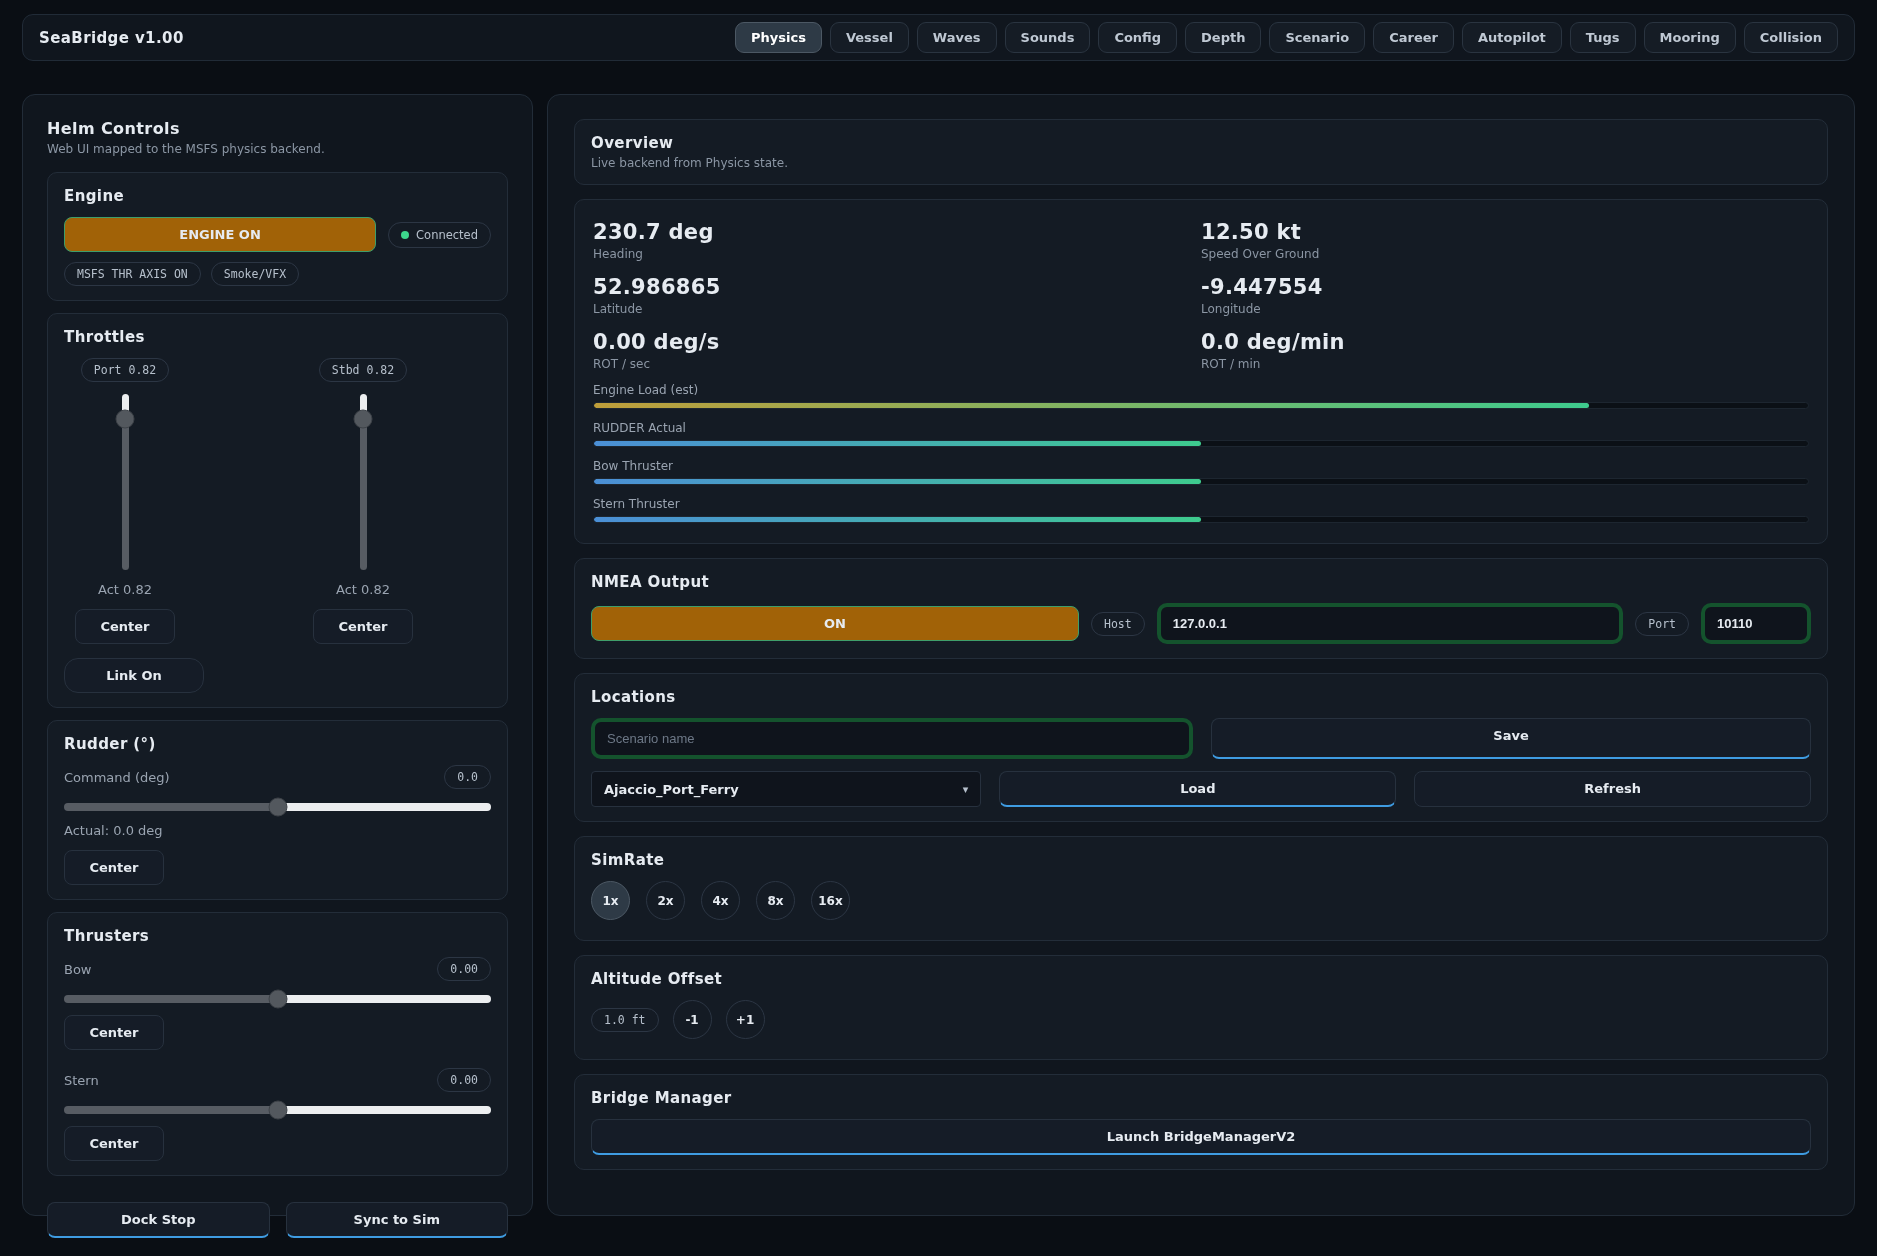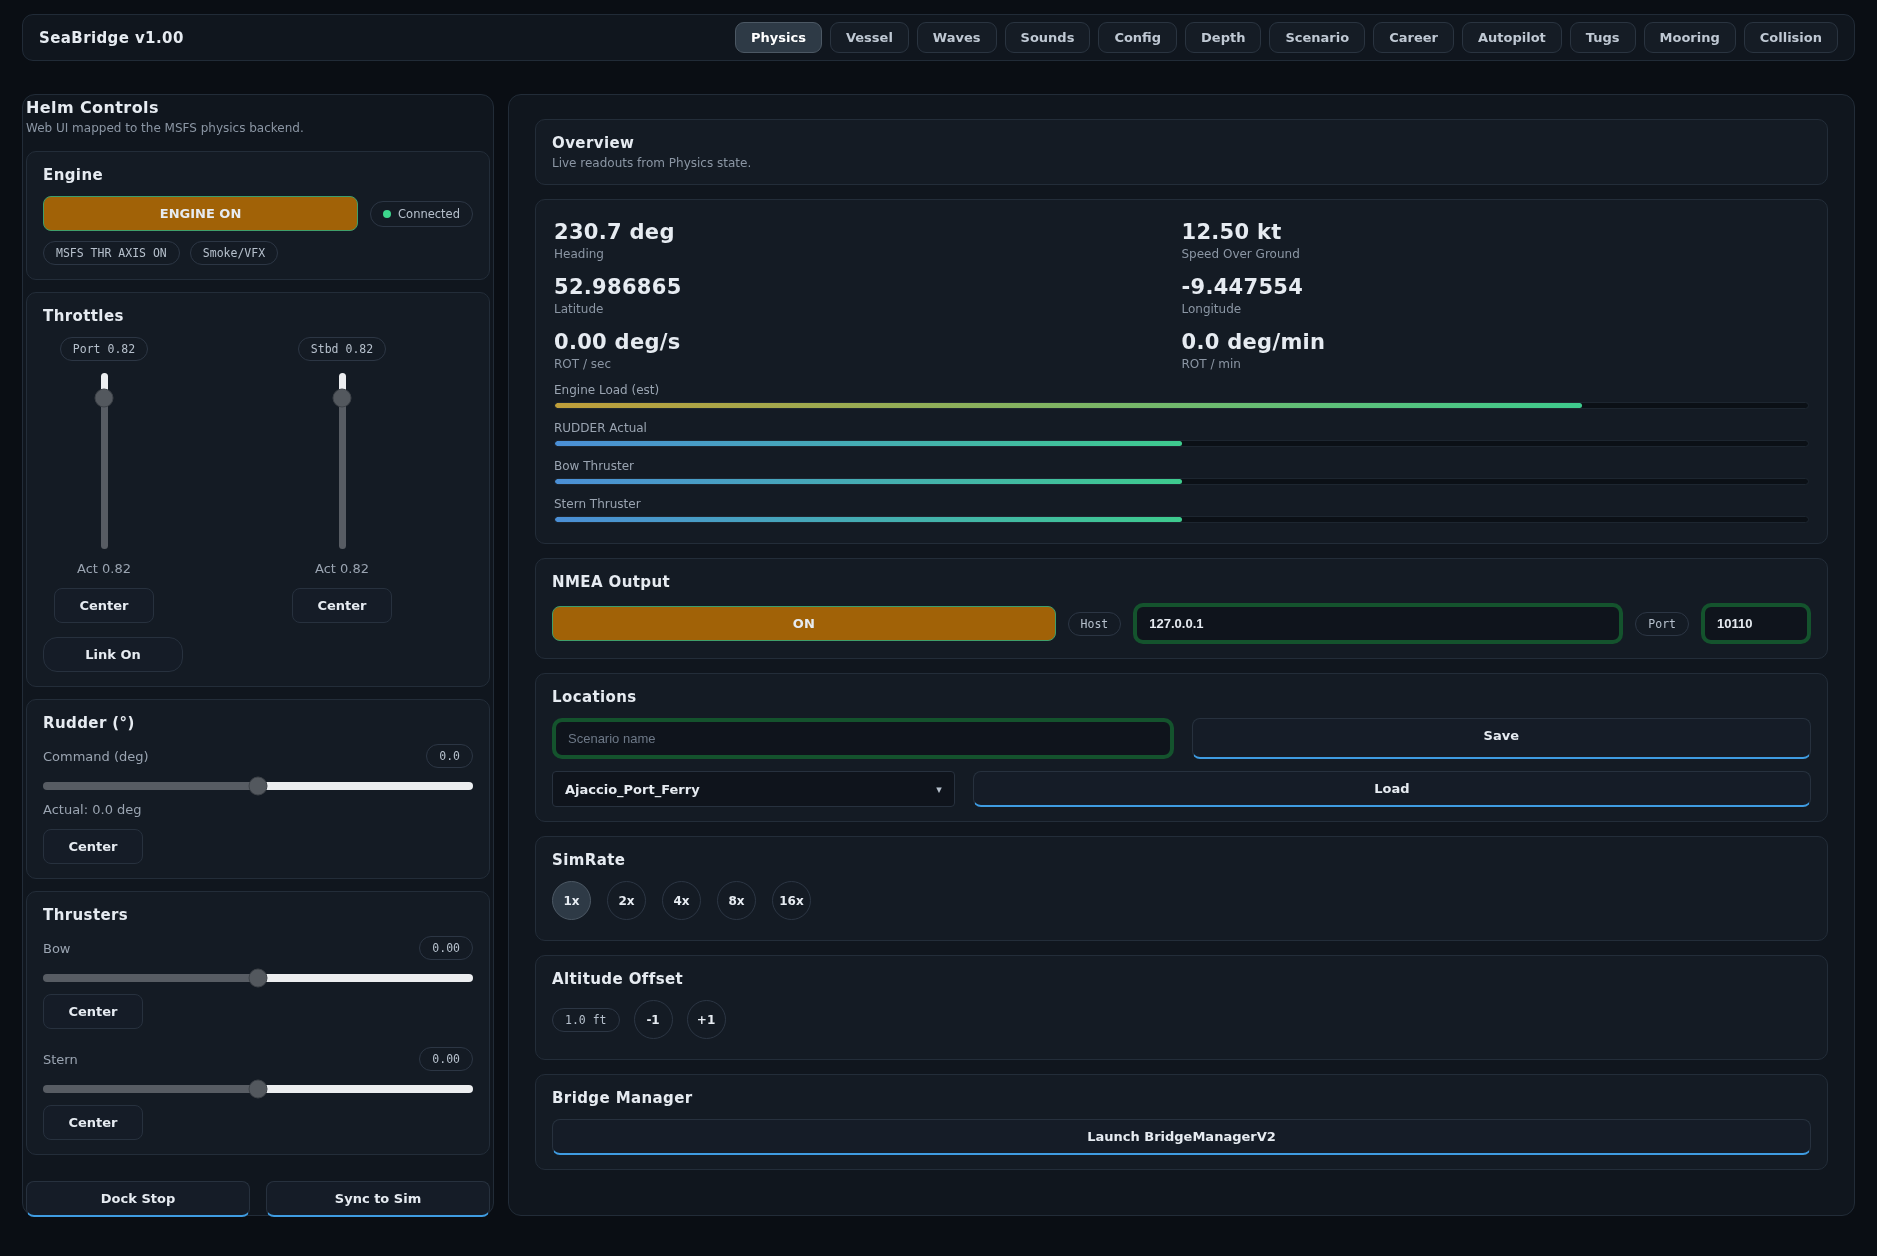--- a/index.html
+++ b/index.html
@@ -12,21 +12,21 @@
             display:flex; align-items:center; justify-content:space-between; padding:0 16px; }
   .brand { font-size:15px; font-weight:bold; letter-spacing:.4px; }
   .tabs { display:flex; gap:8px; }
   .tab { padding:7px 15px; background:#151c25; border:1px solid #2a3440; border-radius:9px;
          font-size:13px; font-weight:bold; color:#bfc8d3; cursor:pointer; white-space:nowrap; }
   .tab.active { background:#2e3a46; border-color:#4c5864; color:#ffffff; }
 
   
   .main { display:flex; gap:14px; margin-top:33px; height:1122px; }
   .panel { background:#10161e; border:1px solid #222c38; border-radius:13px; }
-  .left-panel  { width:472px; padding:3px; flex:none; }
+  .left-panel  { width:511px; padding:24px; flex:none; }
   .right-panel { flex:1; padding:24px 26px; display:flex; flex-direction:column; gap:14px; }
 
   .card { background:#141b24; border:1px solid #232d39; border-radius:10px; padding:14px 16px; }
   .card-title { font-size:15px; font-weight:bold; letter-spacing:.4px; margin-bottom:12px; }
   .subtle { font-size:12px; color:#8b96a4; }
 
   
   .btn { background:#151c27; border:1px solid #27313e; border-radius:8px; color:#e6ebf1;
          font-size:13px; font-weight:bold; text-align:center; padding:9px 14px; cursor:pointer; }
   .btn.blue { border-bottom:2px solid #3f9ce2; }
@@ -217,21 +217,21 @@
           <div class="btn blue">Dock Stop</div>
           <div class="btn blue">Sync to Sim</div>
         </div>
       </div>
     </div>
 
     <div class="panel right-panel">
 
       <div class="card">
         <div class="card-title" style="margin-bottom:4px;">Overview</div>
-        <div class="subtle">Live readouts from Physics state.</div>
+        <div class="subtle">Live backend from Physics state.</div>
       </div>
 
       <div class="card" style="padding:20px 18px;">
         <div class="read-grid">
           <div>
             <div class="read-val">230.7 deg</div>
             <div class="read-lab">Heading</div>
           </div>
           <div>
             <div class="read-val">12.50 kt</div>
@@ -297,20 +297,21 @@
         <div class="loc-row">
           <input class="tinput grow" placeholder="Scenario name" style="">
           <div class="btn blue grow">Save</div>
         </div>
         <div class="loc-row">
           <div class="select">
             <span>Ajaccio_Port_Ferry</span>
             <span class="chev">▾</span>
           </div>
           <div class="btn blue grow">Load</div>
+          <div class="btn grow">Refresh</div>
         </div>
       </div>
 
       <div class="card" style="padding-bottom:20px;">
         <div class="card-title">SimRate</div>
         <div class="rate-row">
           <div class="circle-btn active">1x</div>
           <div class="circle-btn">2x</div>
           <div class="circle-btn">4x</div>
           <div class="circle-btn">8x</div>

